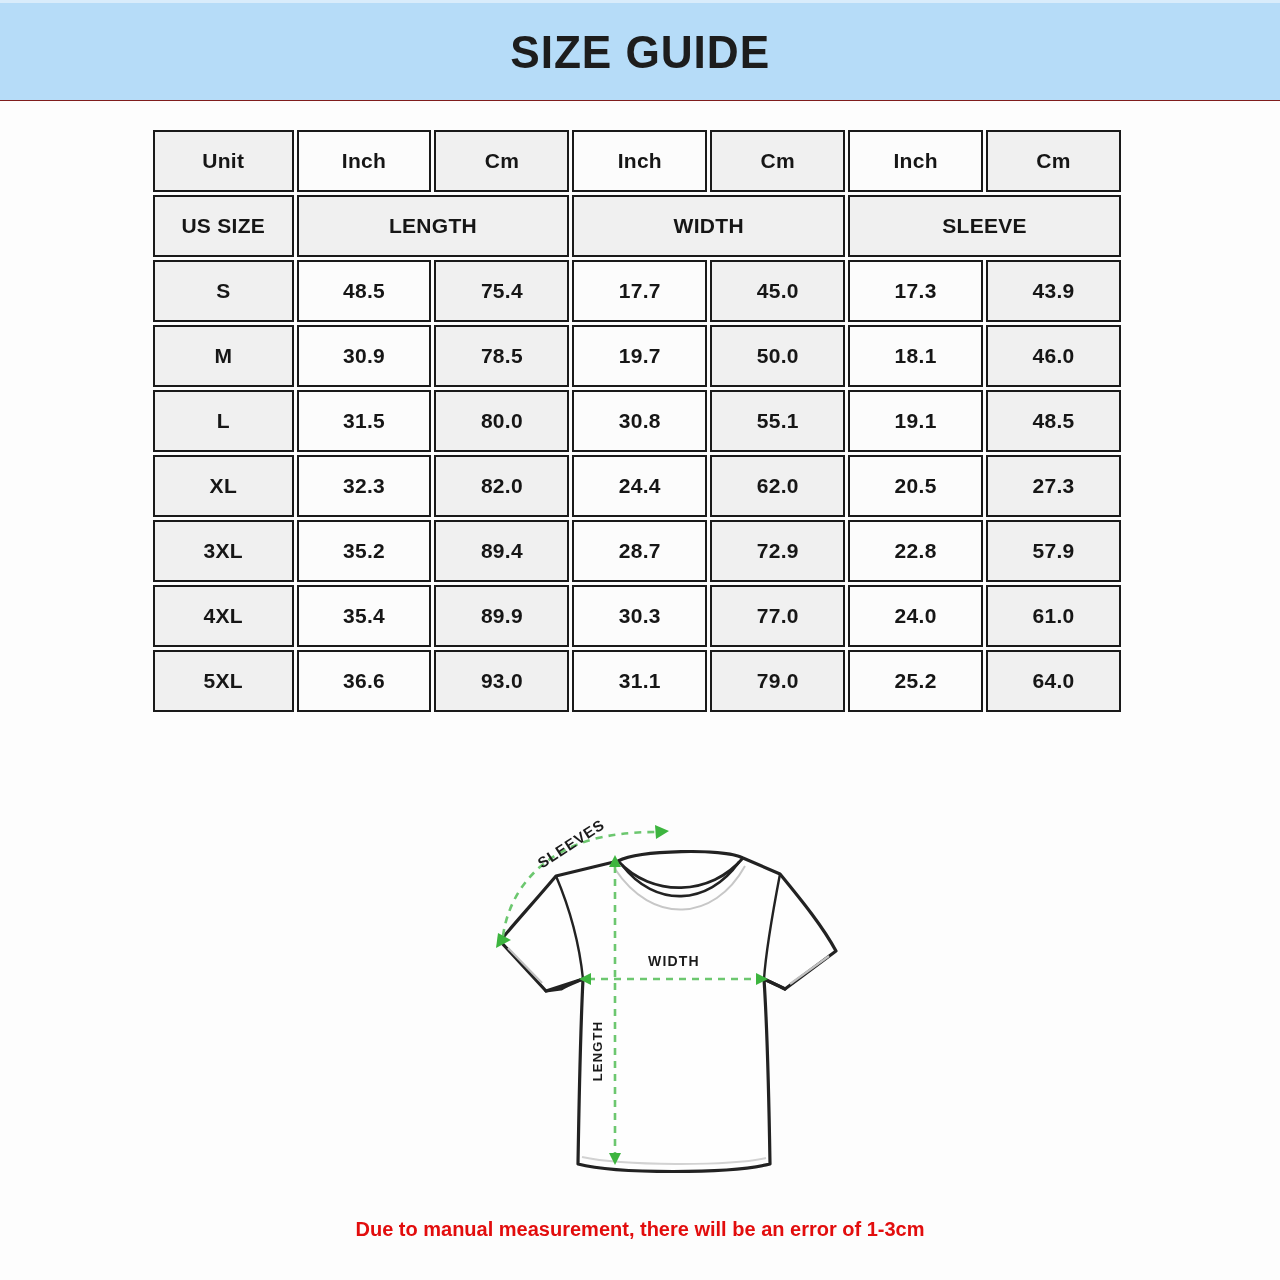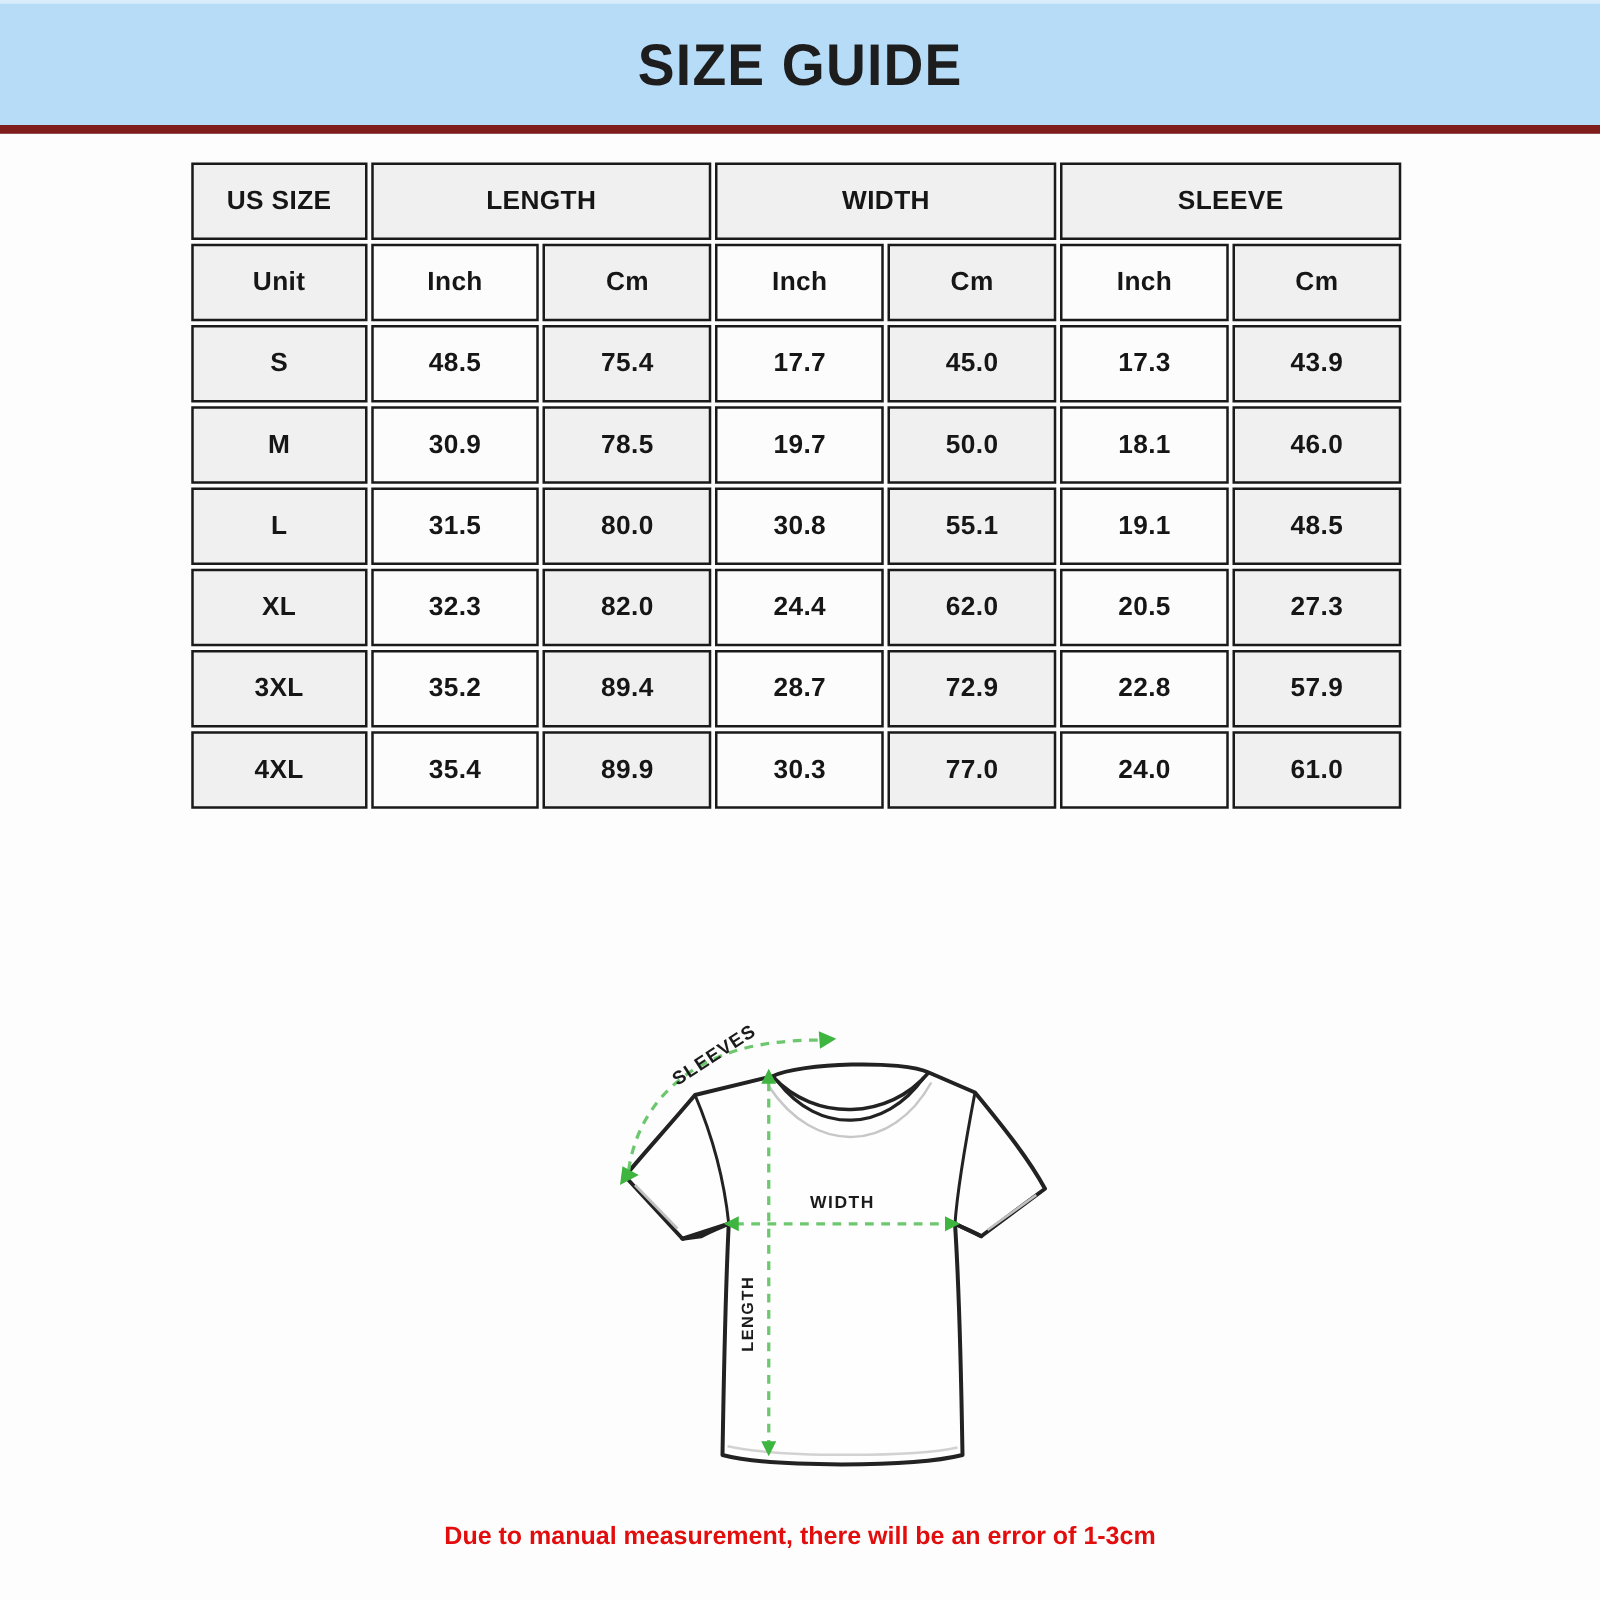--- a/index.html
+++ b/index.html
@@ -7,21 +7,21 @@
     width:1280px;height:1280px;position:relative;overflow:hidden;
     background:#fdfdfd;
     font-family:"Liberation Sans","DejaVu Sans",sans-serif;
     color:#161616;
   }
   
   .banner{
     position:absolute;left:0;top:0;width:100%;height:97px;
     background:var(--banner-bg,#b6dcf8);
     border-top:3px solid #d9ecfb;
-    border-bottom:7px solid #7f1d1d;
+    border-bottom:1px solid #7f1d1d;
     display:flex;align-items:center;justify-content:center;
   }
   .banner h1{
     margin:0;font-size:47px;font-weight:800;letter-spacing:1px;color:#1d1d1d;
     transform:scaleX(.94);
   }
   
   .table-wrap{position:absolute;left:150px;top:127px;width:974px;}
   table.size{
     width:100%;table-layout:fixed;
@@ -60,35 +60,35 @@
     <colgroup>
       <col style="width:14.8%">
       <col style="width:14.2%">
         <col style="width:14.2%">
       <col style="width:14.2%">
         <col style="width:14.2%">
       <col style="width:14.2%">
         <col style="width:14.2%">
     </colgroup>
     <tbody>
-      <tr style="height:62px;">
-        <td class="c-gray hdr">US SIZE</td>
-        <td class="c-gray hdr" colspan="2">LENGTH</td>
-        <td class="c-gray hdr" colspan="2">WIDTH</td>
-        <td class="c-gray hdr" colspan="2">SLEEVE</td>
-      </tr>
       <tr>
         <td class="c-gray hdr">Unit</td>
         <td class="c-white hdr">Inch</td>
         <td class="c-gray hdr">Cm</td>
         <td class="c-white hdr">Inch</td>
         <td class="c-gray hdr">Cm</td>
         <td class="c-white hdr">Inch</td>
         <td class="c-gray hdr">Cm</td>
       </tr>
+      <tr style="height:62px;">
+        <td class="c-gray hdr">US SIZE</td>
+        <td class="c-gray hdr" colspan="2">LENGTH</td>
+        <td class="c-gray hdr" colspan="2">WIDTH</td>
+        <td class="c-gray hdr" colspan="2">SLEEVE</td>
+      </tr>
     </tbody>
     <tbody id="size-rows">
         <tr>
           <td class="c-gray szc">S</td>
           <td class="c-white">48.5</td>
           <td class="c-gray">75.4</td>
           <td class="c-white">17.7</td>
           <td class="c-gray">45.0</td>
           <td class="c-white">17.3</td>
           <td class="c-gray">43.9</td>
@@ -130,20 +130,29 @@
           <td class="c-gray">57.9</td>
         </tr>
         <tr>
           <td class="c-gray szc">4XL</td>
           <td class="c-white">35.4</td>
           <td class="c-gray">89.9</td>
           <td class="c-white">30.3</td>
           <td class="c-gray">77.0</td>
           <td class="c-white">24.0</td>
           <td class="c-gray">61.0</td>
+        </tr>
+        <tr>
+          <td class="c-gray szc">5XL</td>
+          <td class="c-white">36.6</td>
+          <td class="c-gray">93.0</td>
+          <td class="c-white">31.1</td>
+          <td class="c-gray">79.0</td>
+          <td class="c-white">25.2</td>
+          <td class="c-gray">64.0</td>
         </tr>
       </tbody>
   </table>
 </div>
 
 <div class="diagram">
   <svg viewBox="0 0 406 406" width="406" height="406">
 
     <path d="M 140,53
          C 162,42 245,40 265,50

